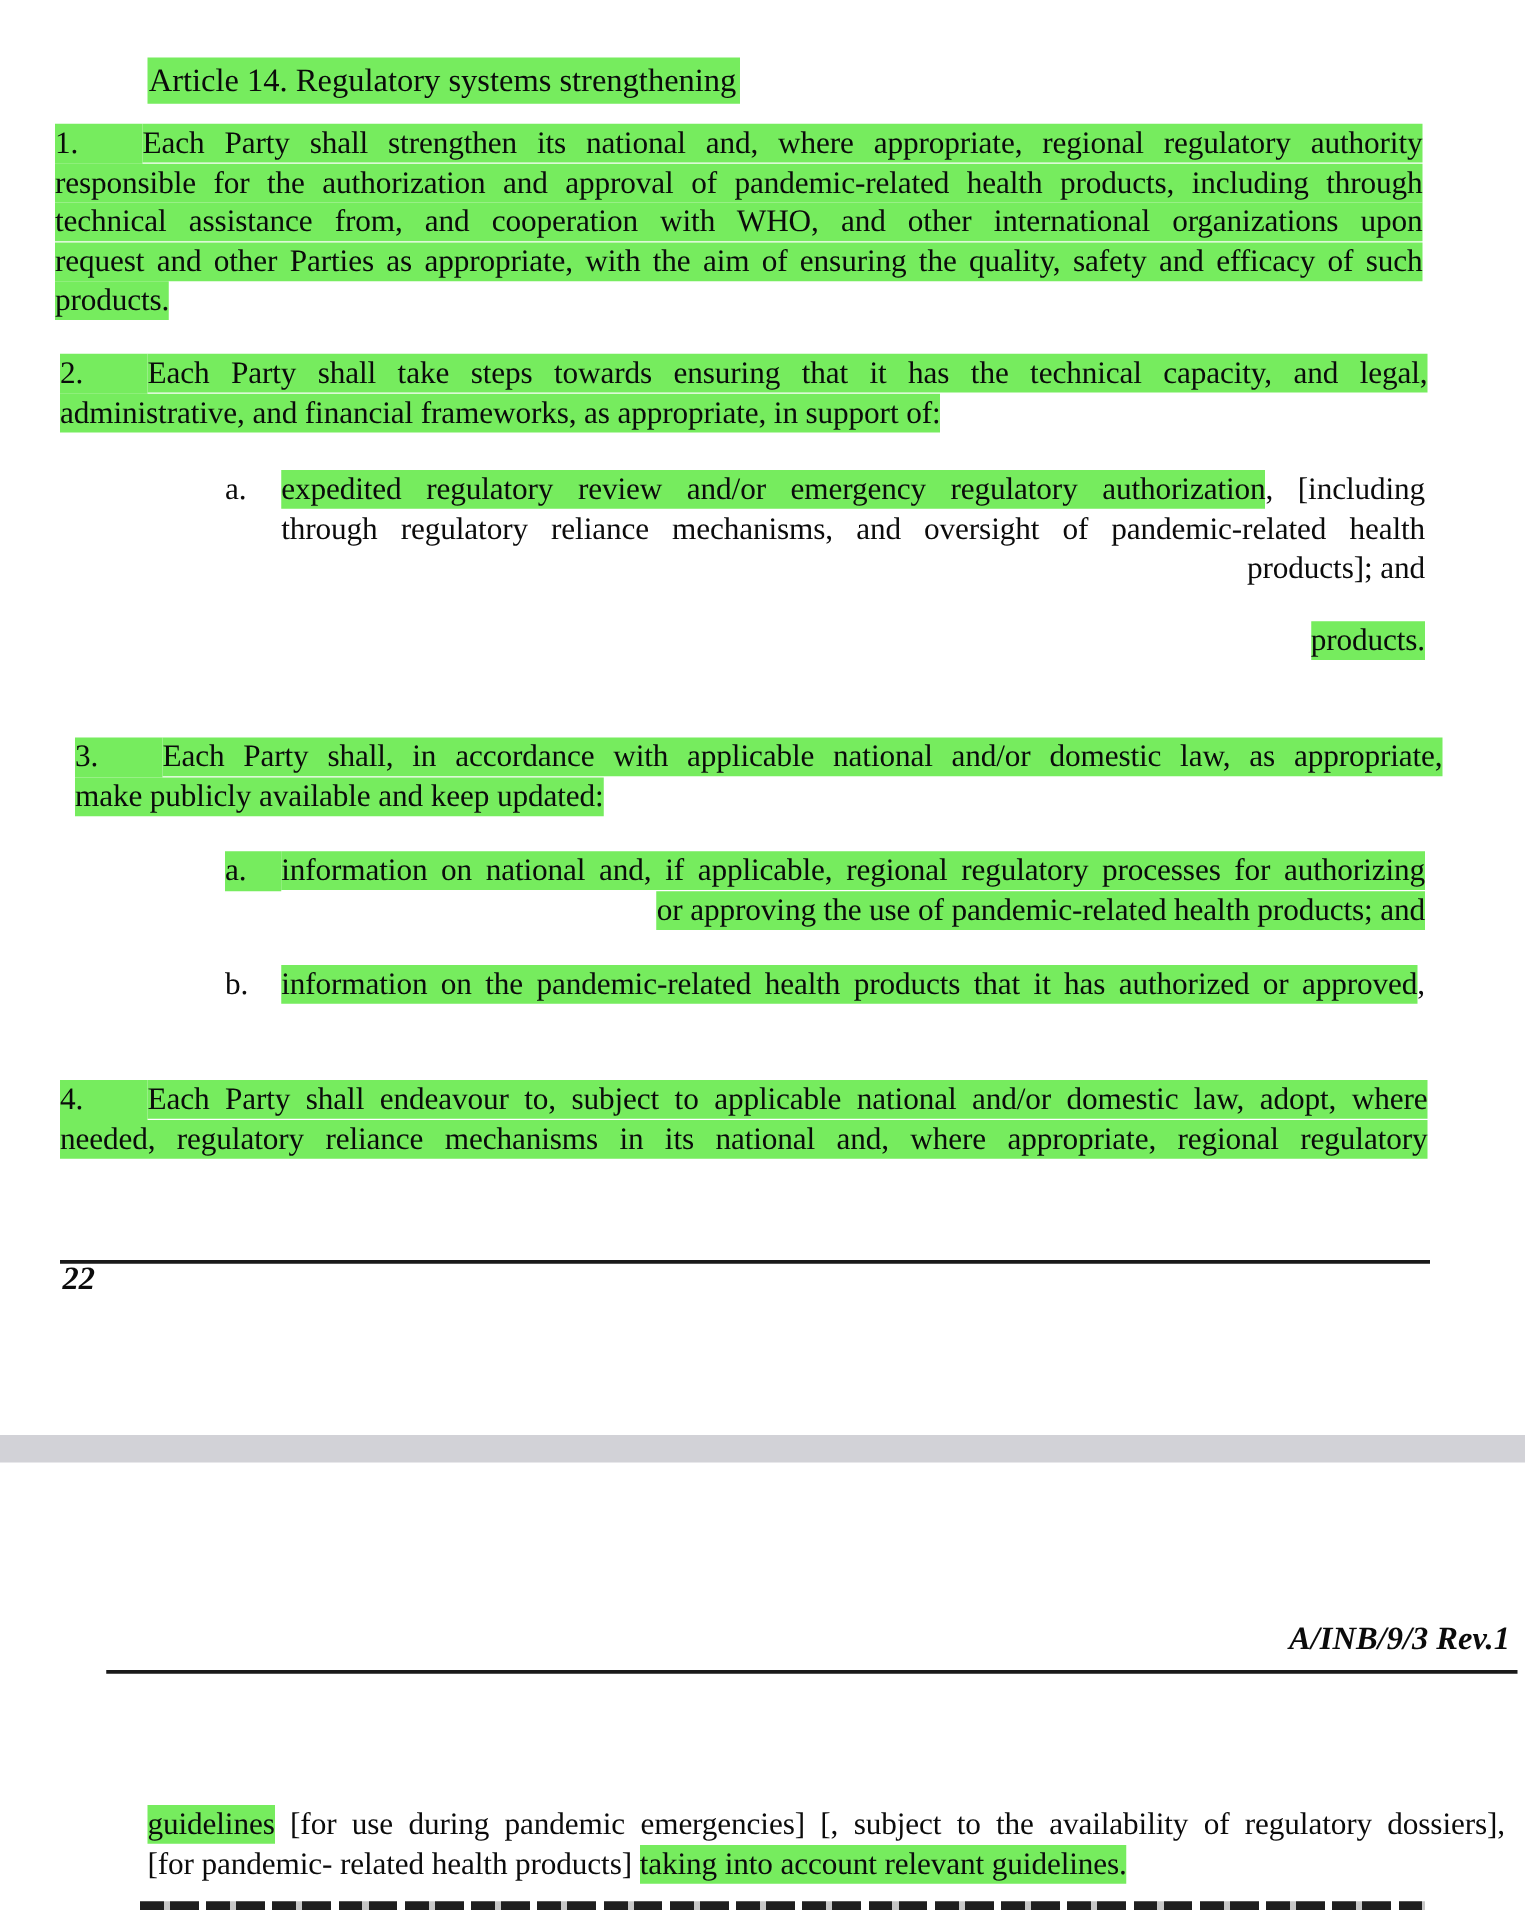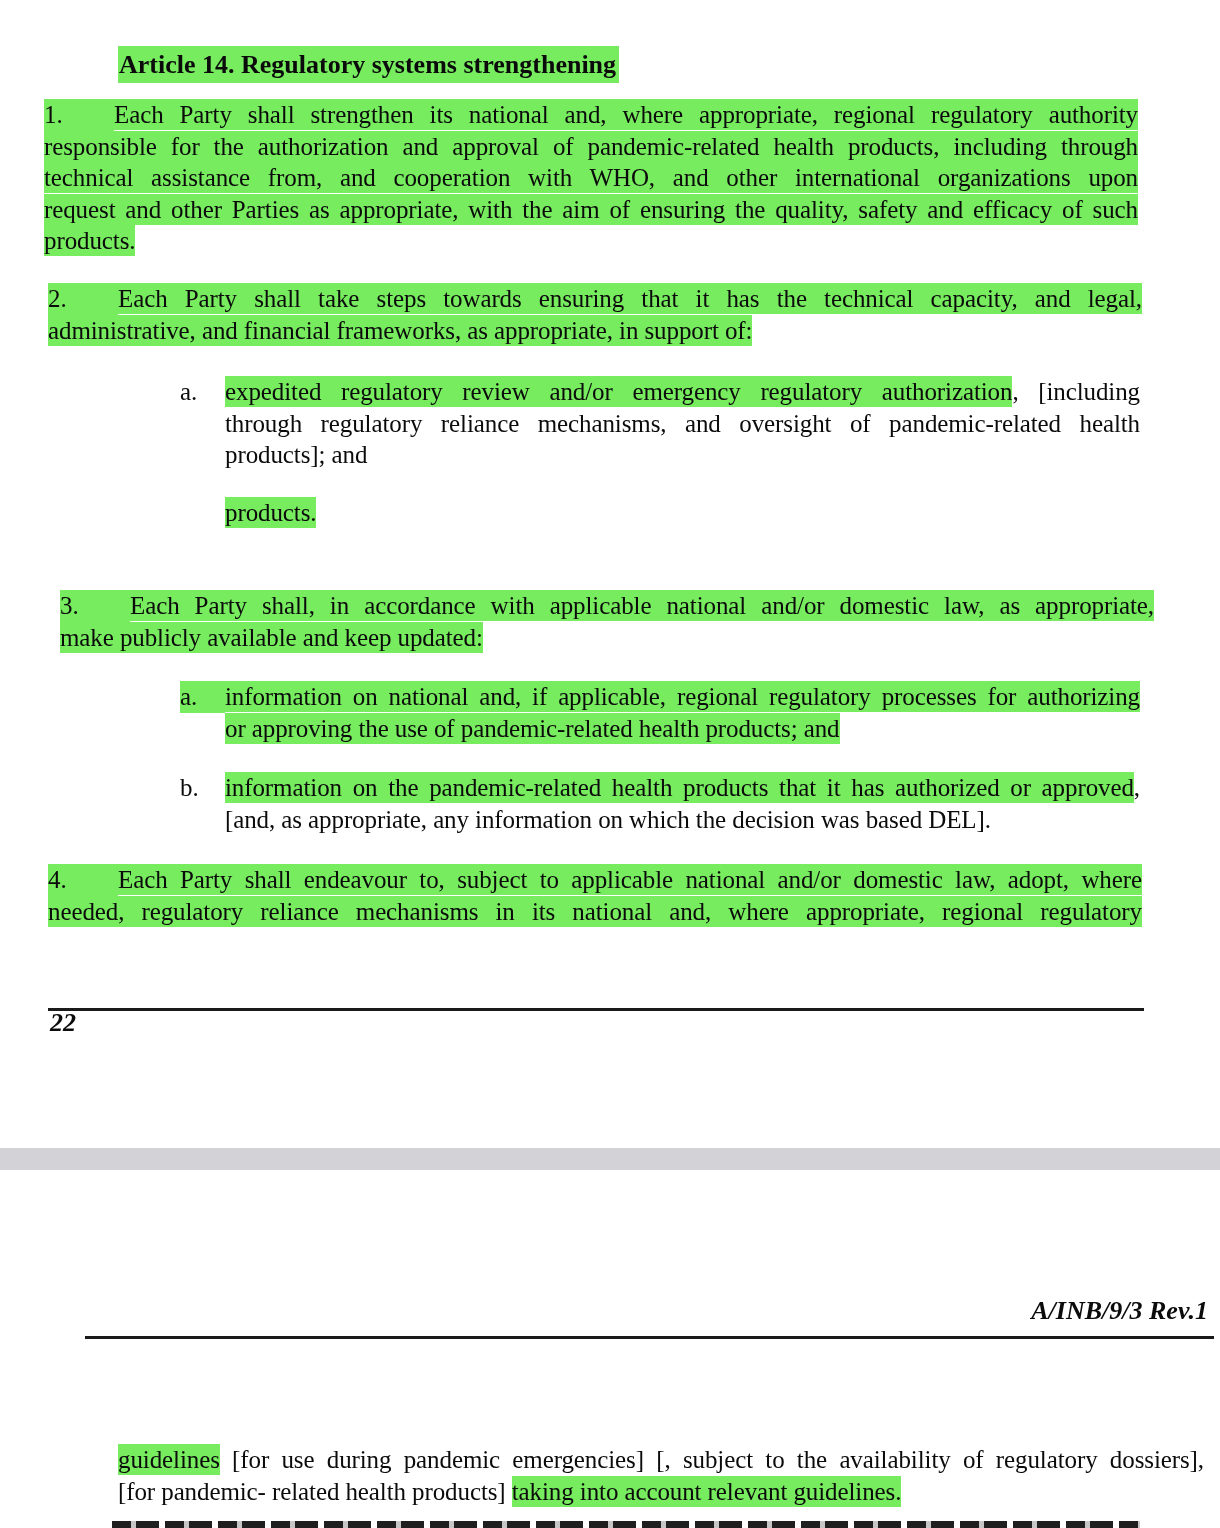--- a/index.html
+++ b/index.html
@@ -13,29 +13,29 @@
     color: #0b0b0b;
   }
   .tb {
     position: absolute;
     font-size: 25px;
     line-height: 31.5px;
     letter-spacing: -0.1px;
   }
   .line { height: 31.5px; white-space: normal; }
   .jl { text-align: justify; text-align-last: justify; }
-  .ind { padding-left: 45px; box-sizing: border-box; }
+  .ind { padding-left: 45px; box-sizing: border-box; text-align: right; }
   .hl { background: #76ec5e; padding-top: 2px; padding-bottom: 2px; }
   .pnum { display: inline-block; width: 70px; }
   .mnum { display: inline-block; width: 45px; }
   .pnum.hl, .mnum.hl { padding-top: 0; padding-bottom: 0; }
   .title {
     position: absolute;
     top: 48px; left: 118px;
-    font-size: 26px; font-weight: bold;
+    font-size: 26px; font-weight: normal;
     line-height: 34px;
   }
   .title .hl { padding: 4px 3px 4px 1px; }
   .rule { position: absolute; background: #1a1a1a; }
   .pageno {
     position: absolute;
     top: 1008px; left: 50px;
     font-size: 26px; font-weight: bold; font-style: italic;
   }
   .graybar {
@@ -96,21 +96,20 @@
     <div class="line"><span class="hl">make publicly available and keep updated:</span></div>
   </div>
 
   <div class="tb" style="top:681px; left:180px; width:960px;">
     <div class="line jl"><span class="mnum hl">a.</span><span class="hl">information on national and, if applicable, regional regulatory processes for authorizing</span></div>
     <div class="line ind"><span class="hl">or approving the use of pandemic-related health products; and</span></div>
   </div>
 
   <div class="tb" style="top:772px; left:180px; width:960px;">
     <div class="line jl"><span class="mnum">b.</span><span class="hl">information on the pandemic-related health products that it has authorized or approved</span><span>,</span></div>
-    <div class="line ind"><span>[and, as appropriate, any information on which the decision was based DEL].</span></div>
   </div>
 
   <div class="tb" style="top:864px; left:48px; width:1094px;">
     <div class="line jl"><span class="pnum hl">4.</span><span class="hl">Each Party shall endeavour to, subject to applicable national and/or domestic law, adopt, where</span></div>
     <div class="line jl"><span class="hl">needed, regulatory reliance mechanisms in its national and, where appropriate, regional regulatory</span></div>
   </div>
 
   <div class="rule" style="top:1008px; left:48px; width:1096px; height:3px;"></div>
   <div class="pageno">22</div>
 

